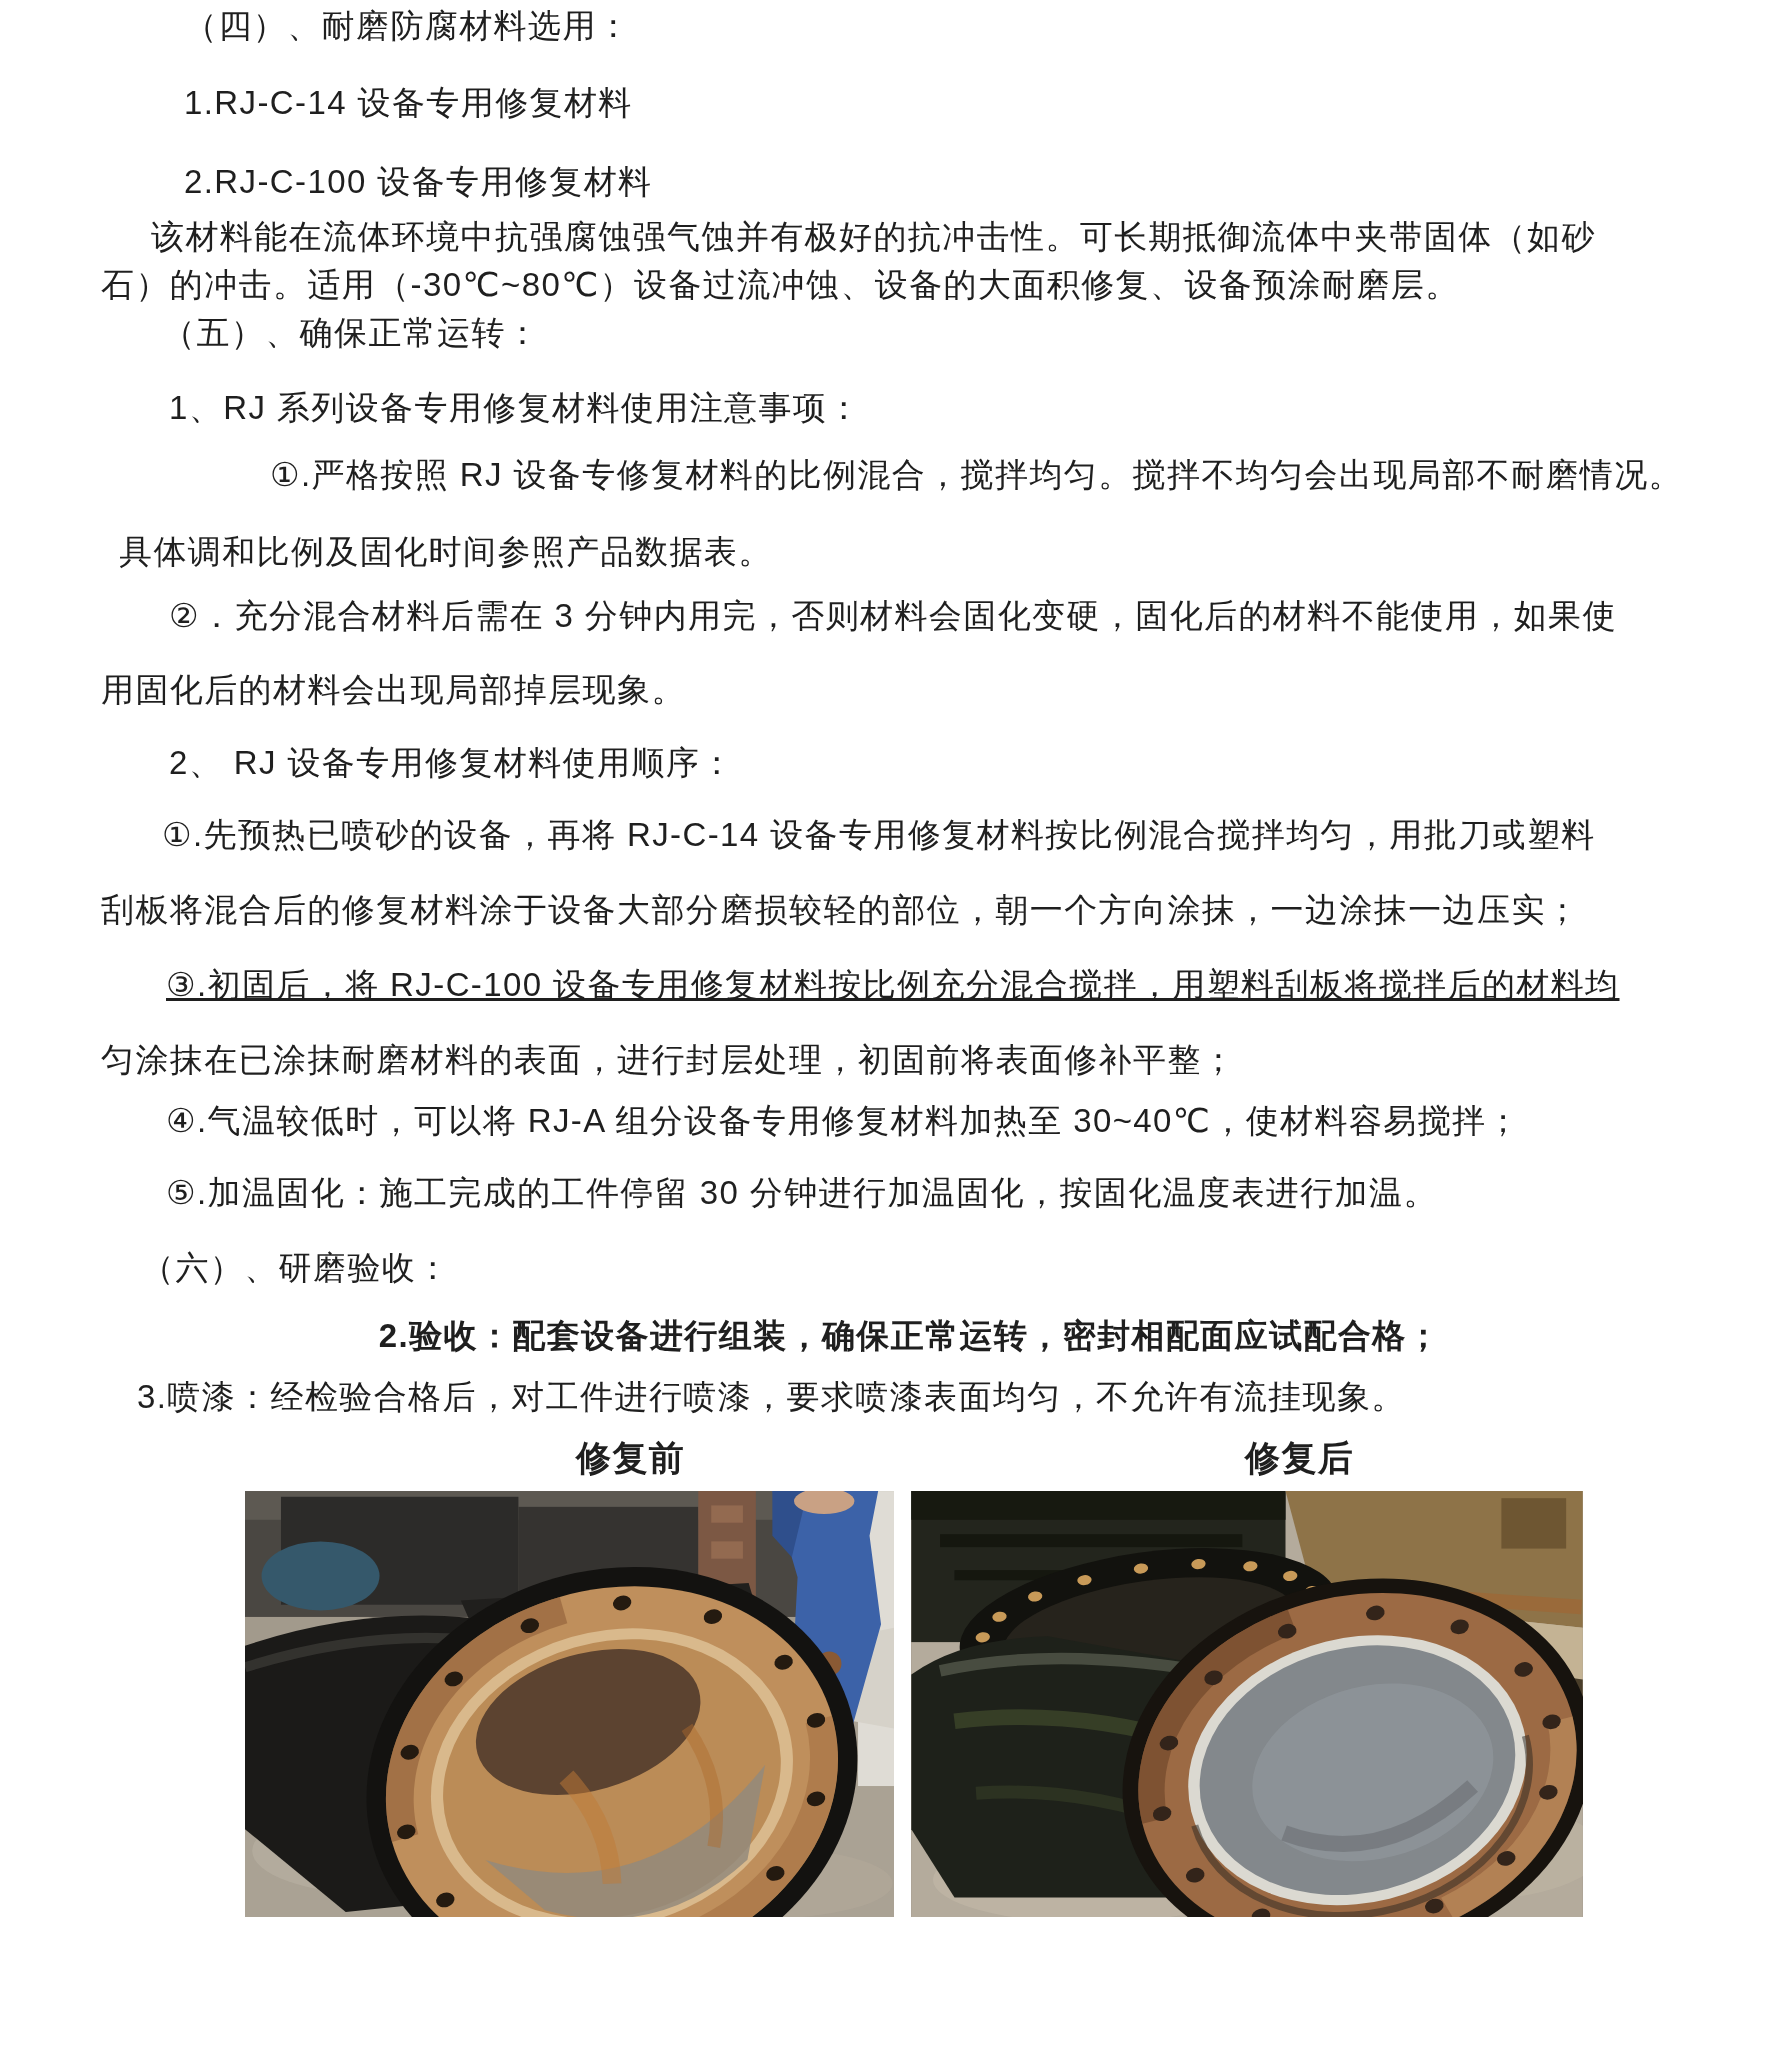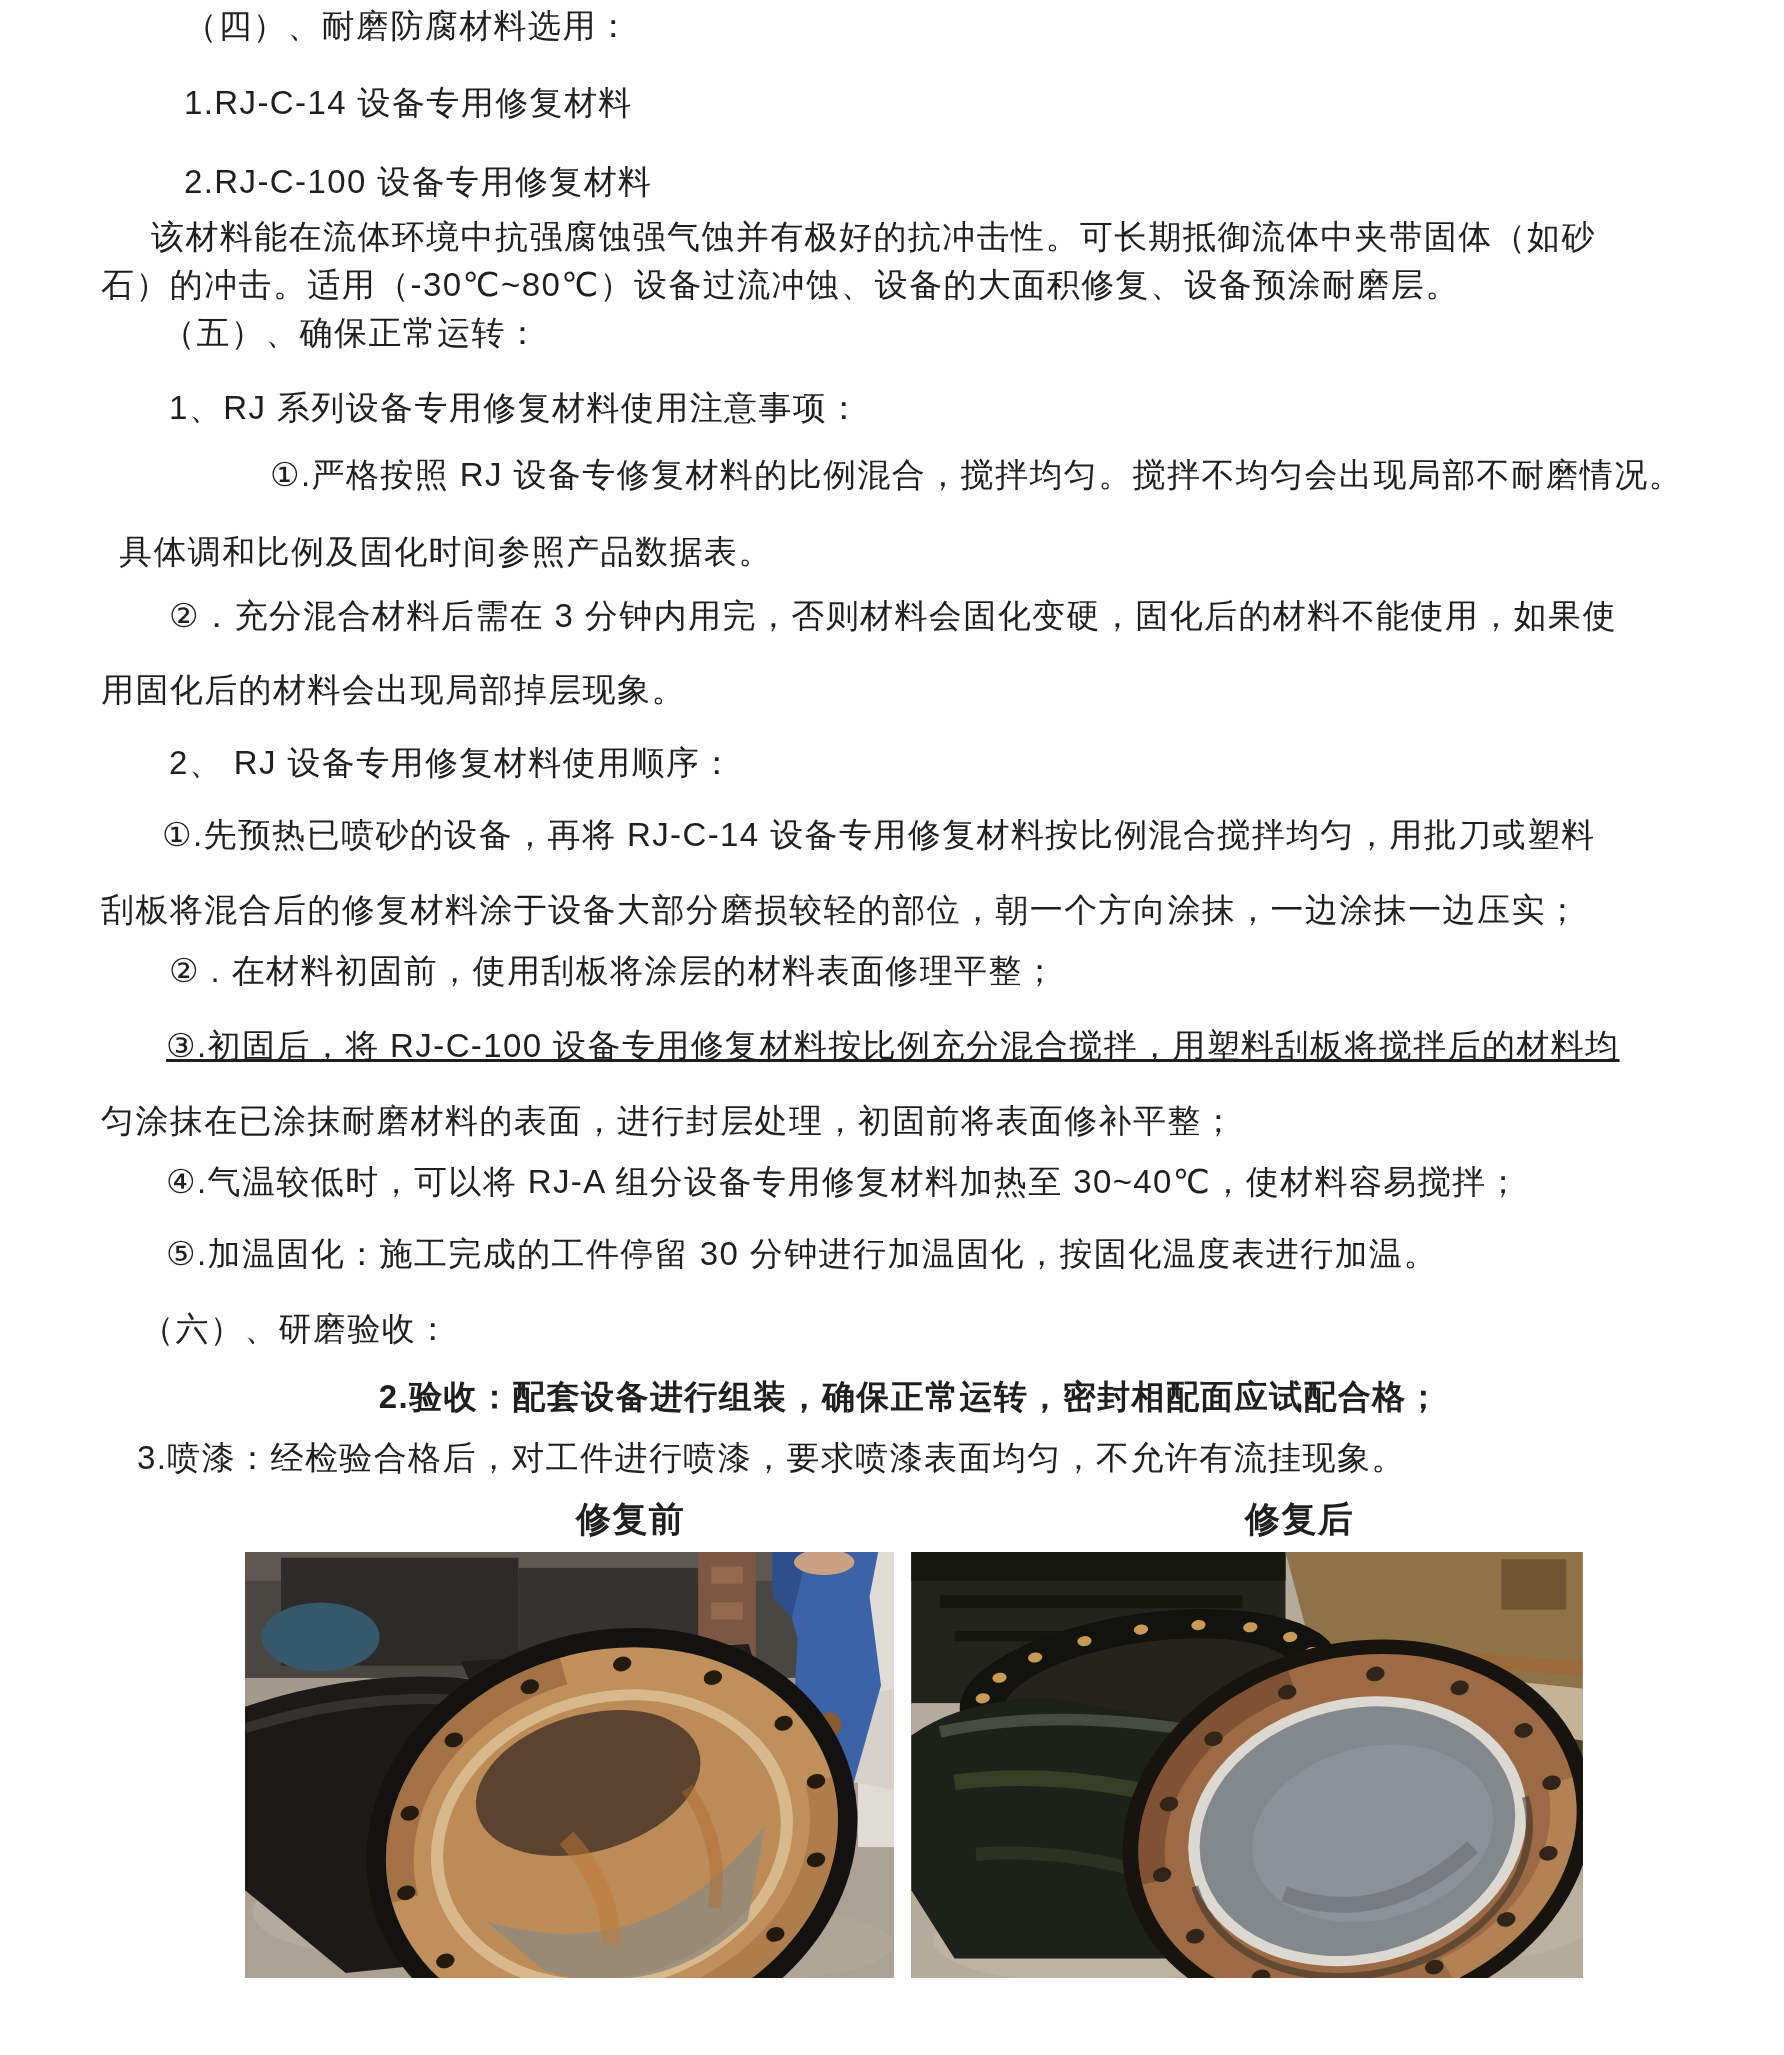--- a/index.html
+++ b/index.html
@@ -43,21 +43,20 @@
     <p class="line" style="margin-top:10.8px;margin-left:0;">石）的冲击。适用（-30℃~80℃）设备过流冲蚀、设备的大面积修复、设备预涂耐磨层。</p>
     <p class="line" style="margin-top:11.5px;margin-left:61px;">（五）、确保正常运转：</p>
     <p class="line" style="margin-top:38px;margin-left:68px;">1、RJ 系列设备专用修复材料使用注意事项：</p>
     <p class="line" style="margin-top:29.5px;margin-left:65px;text-align:right;">①.严格按照 RJ 设备专修复材料的比例混合，搅拌均匀。搅拌不均匀会出现局部不耐磨情况。</p>
     <p class="line" style="margin-top:40px;margin-left:18px;">具体调和比例及固化时间参照产品数据表。</p>
     <p class="line" style="margin-top:27px;margin-left:68px;">②．充分混合材料后需在 3 分钟内用完，否则材料会固化变硬，固化后的材料不能使用，如果使</p>
     <p class="line" style="margin-top:37px;margin-left:0;">用固化后的材料会出现局部掉层现象。</p>
     <p class="line" style="margin-top:36px;margin-left:68px;">2、 RJ 设备专用修复材料使用顺序：</p>
     <p class="line" style="margin-top:35px;margin-left:61px;">①.先预热已喷砂的设备，再将 RJ-C-14 设备专用修复材料按比例混合搅拌均匀，用批刀或塑料</p>
     <p class="line" style="margin-top:38px;margin-left:0;">刮板将混合后的修复材料涂于设备大部分磨损较轻的部位，朝一个方向涂抹，一边涂抹一边压实；</p>
-    <p class="line" style="margin-top:24px;margin-left:68px;">② . 在材料初固前，使用刮板将涂层的材料表面修理平整；</p>
     <p class="line" style="margin-top:38px;margin-left:65px;text-decoration:underline;">③.初固后，将 RJ-C-100 设备专用修复材料按比例充分混合搅拌，用塑料刮板将搅拌后的材料均</p>
     <p class="line" style="margin-top:38px;margin-left:0;">匀涂抹在已涂抹耐磨材料的表面，进行封层处理，初固前将表面修补平整；</p>
     <p class="line" style="margin-top:24px;margin-left:65px;">④.气温较低时，可以将 RJ-A 组分设备专用修复材料加热至 30~40℃，使材料容易搅拌；</p>
     <p class="line" style="margin-top:35px;margin-left:65px;">⑤.加温固化：施工完成的工件停留 30 分钟进行加温固化，按固化温度表进行加温。</p>
     <p class="line" style="margin-top:38px;margin-left:40px;">（六）、研磨验收：</p>
     <p class="line bold" style="margin-top:31px;margin-left:36px;">2.验收：配套设备进行组装，确保正常运转，密封相配面应试配合格；</p>
     <p class="line" style="margin-top:24px;margin-left:36px;">3.喷漆：经检验合格后，对工件进行喷漆，要求喷漆表面均匀，不允许有流挂现象。</p>
   </div>
 
   <div class="captions">

